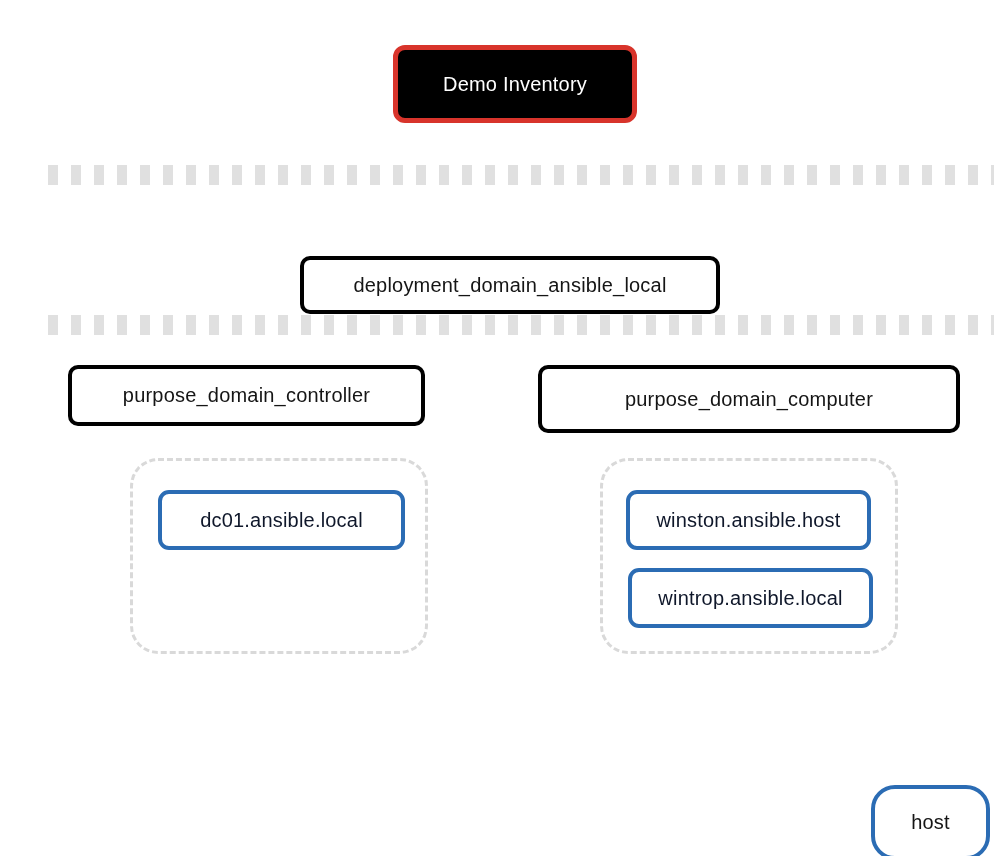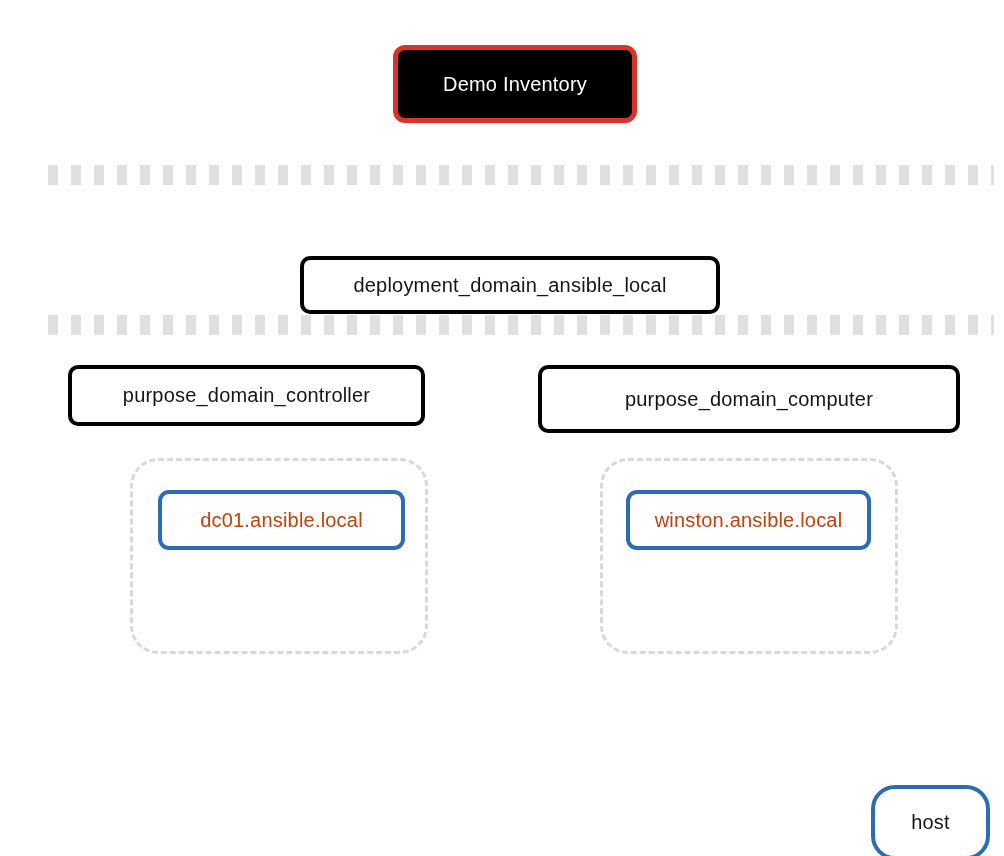--- a/index.html
+++ b/index.html
@@ -36,21 +36,21 @@
     border: 4px solid #000000;
     border-radius: 10px;
     color: #151515;
   }
   .node-deployment { left: 280px; top: 206px; width: 420px; height: 58px; margin-top: 30px; }
   .node-controller { left: 48px;  top: 345px; width: 357px; height: 61px; }
   .node-computer   { left: 518px; top: 345px; width: 422px; height: 68px; }
   .node-host {
     border: 4px solid #2b6cb4;
     border-radius: 11px;
-    color: #c2410c;
+    color: #0f172a;
   }
   .separator {
     position: absolute;
     left: 28px;
     width: 948px;
     height: 4px;
     background: repeating-linear-gradient(90deg, #e0e0e0 0 10px, transparent 10px 23px);
   }
   .separator-1 { top: 145px; }
   .separator-2 { top: 295px; }
@@ -103,21 +103,24 @@
   </div>
 
   <div class="cluster cluster-left">
     <div class="node node-host host-dc01">
       <span>dc01.ansible.local</span>
     </div>
   </div>
 
   <div class="cluster cluster-right">
     <div class="node node-host host-winston">
-      <span>winston.ansible.local</span>
+      <span>winston.ansible.host</span>
+    </div>
+    <div class="node node-host host-wintrop">
+      <span>wintrop.ansible.local</span>
     </div>
   </div>
 
 
   <div class="node legend-host-box">
     <span>host</span>
   </div>
 
 </div>
 

